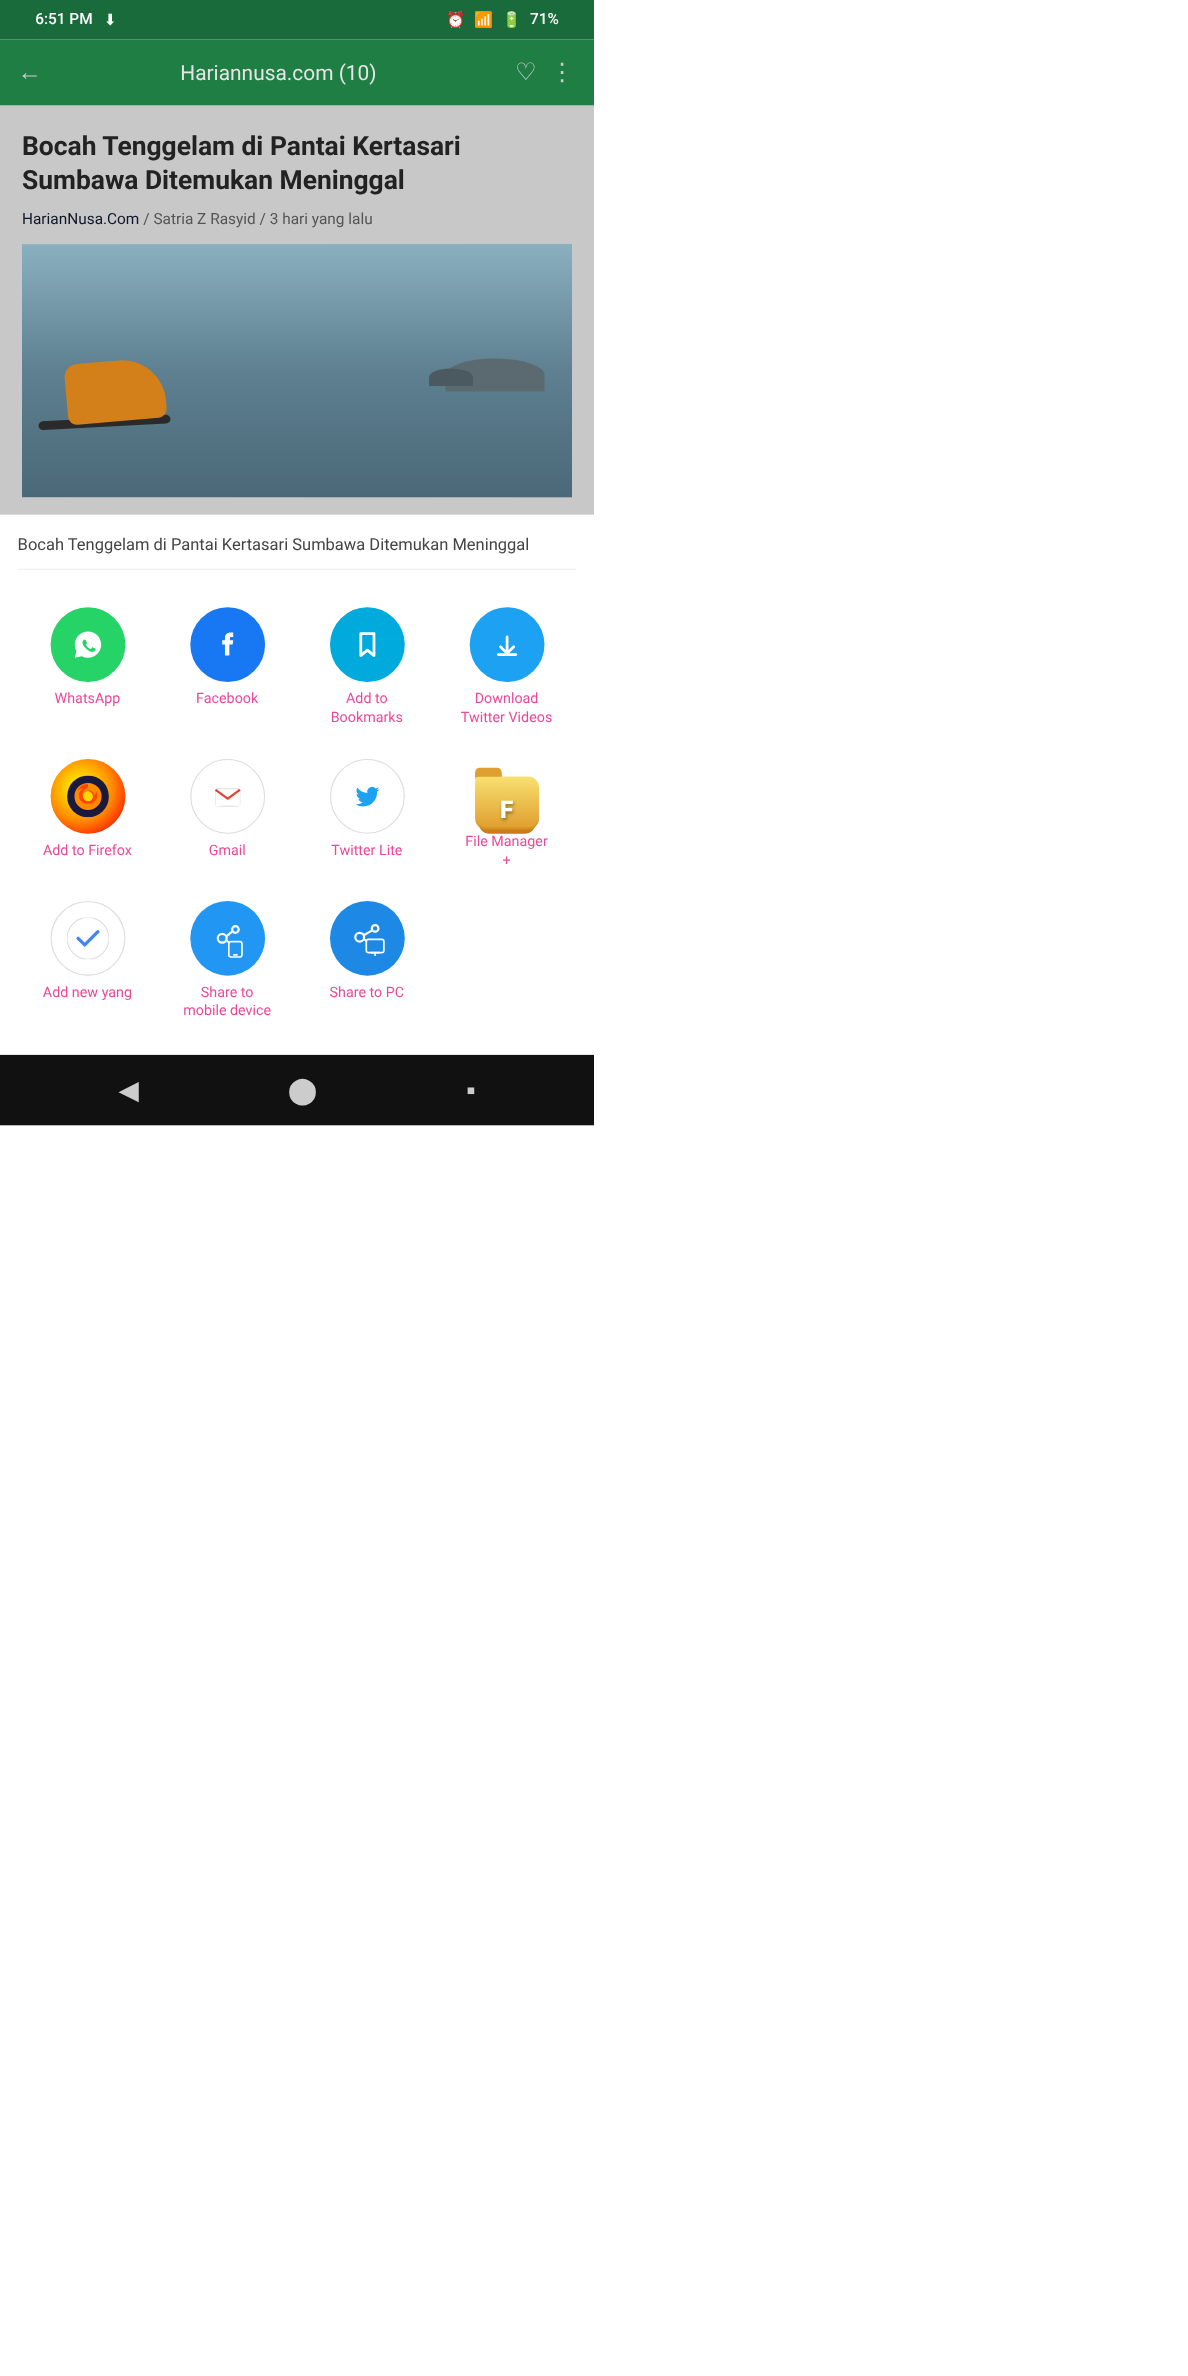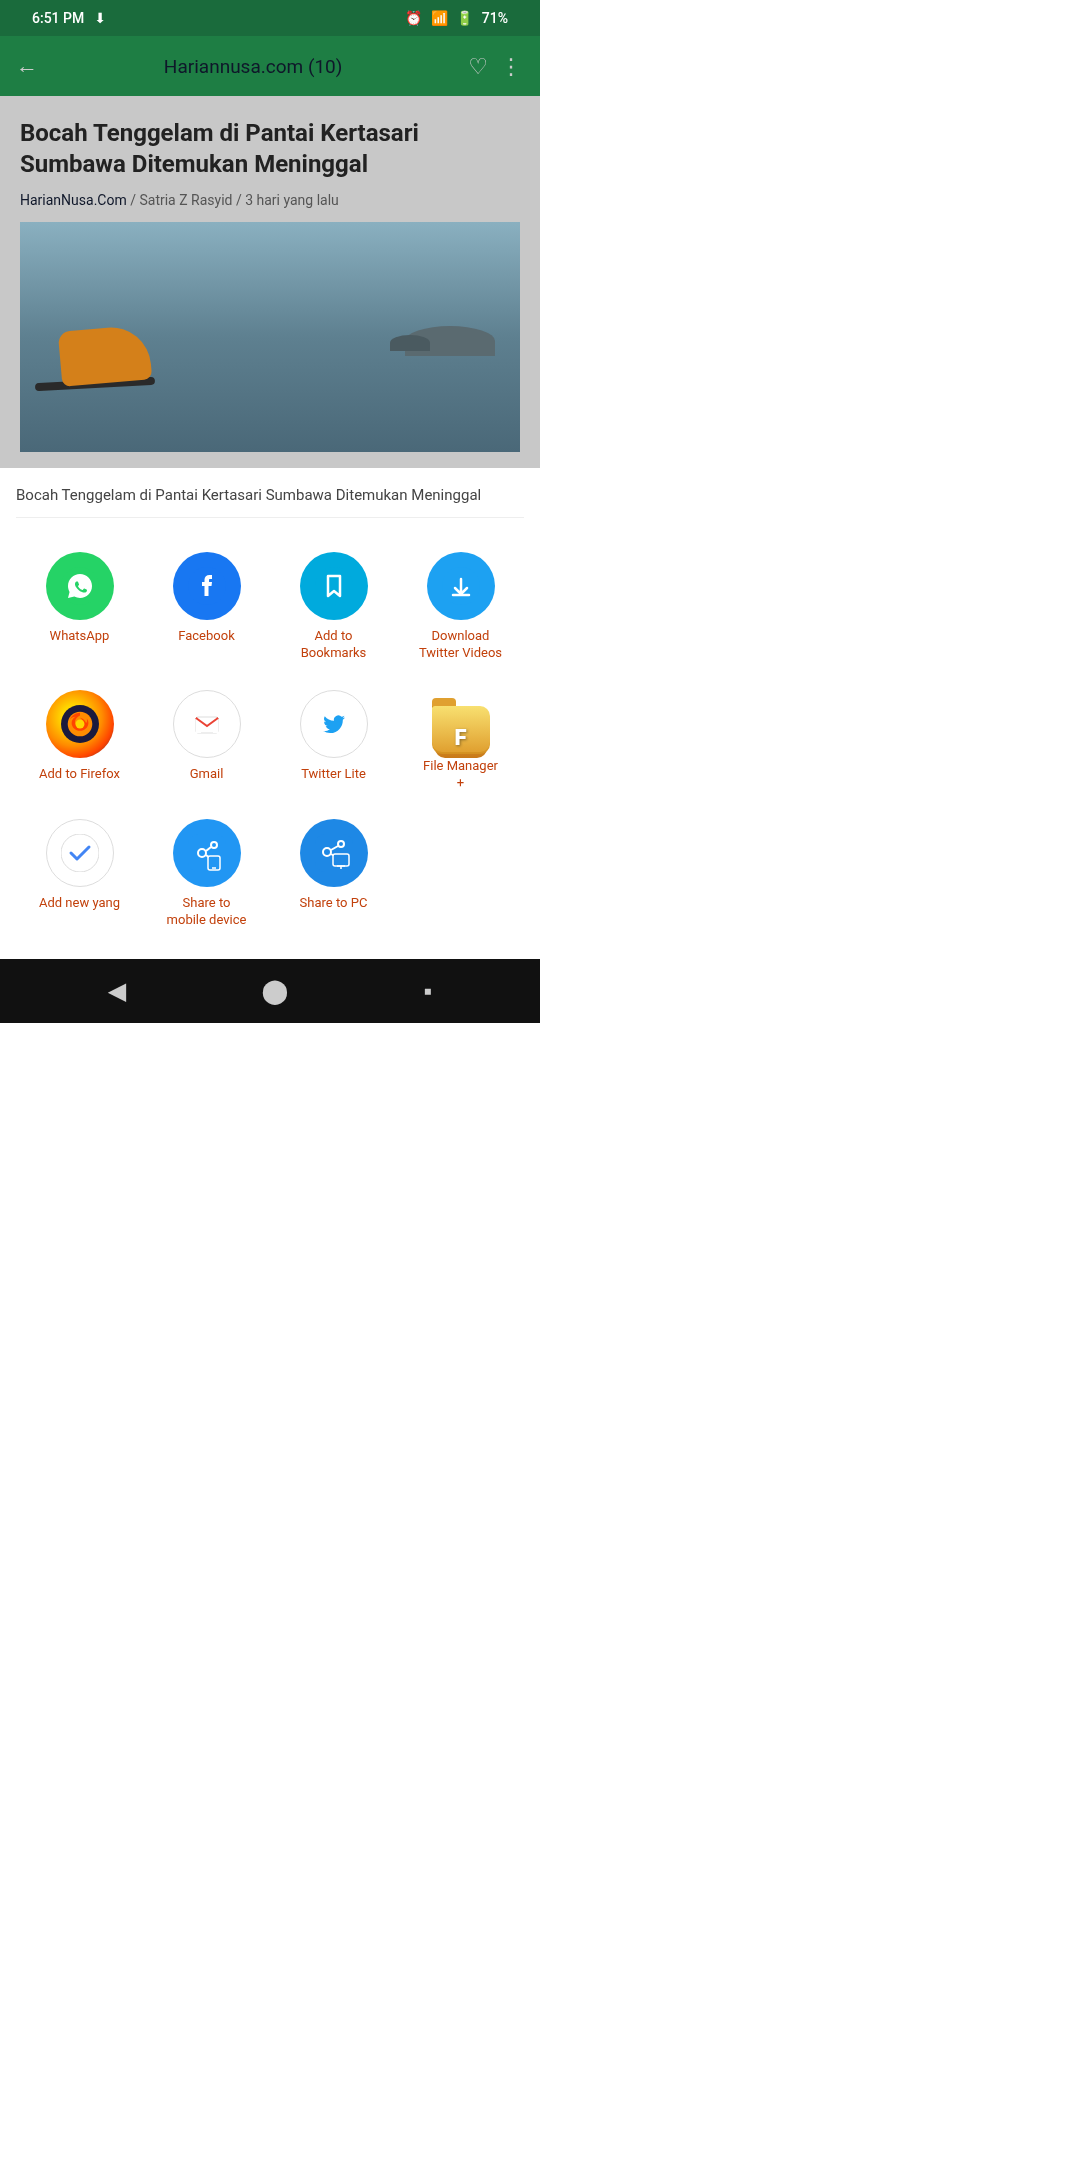--- a/index.html
+++ b/index.html
@@ -37,21 +37,21 @@
       height: 60px;
       gap: 12px;
     }
     .nav-back {
       color: #ccc;
       font-size: 22px;
       cursor: pointer;
     }
     .nav-title {
       flex: 1;
-      color: #0f172a;
+      color: #e5e5e5;
       font-size: 19px;
       font-weight: 400;
       text-align: center;
     }
     .nav-heart {
       color: #ccc;
       font-size: 22px;
     }
     .nav-dots {
       color: #ccc;
@@ -176,21 +176,21 @@
       display: flex;
       align-items: center;
       justify-content: center;
       margin-bottom: 8px;
       font-size: 32px;
       color: #fff;
     }
 
     .share-label {
       font-size: 13px;
-      color: #c2410c;
+      color: #ec4899;
       text-align: center;
       line-height: 1.3;
     }
 
     
     .icon-whatsapp { background: #25d366; }
     .icon-facebook { background: #1877f2; }
     .icon-bookmarks { background: #00aadd; }
     .icon-twitter-dl { background: #1da1f2; }
     .icon-firefox { background: radial-gradient(circle at 40% 40%, #ffd700 20%, #ff8c00 50%, #ff4500 70%, #1a1a3e 100%); }

